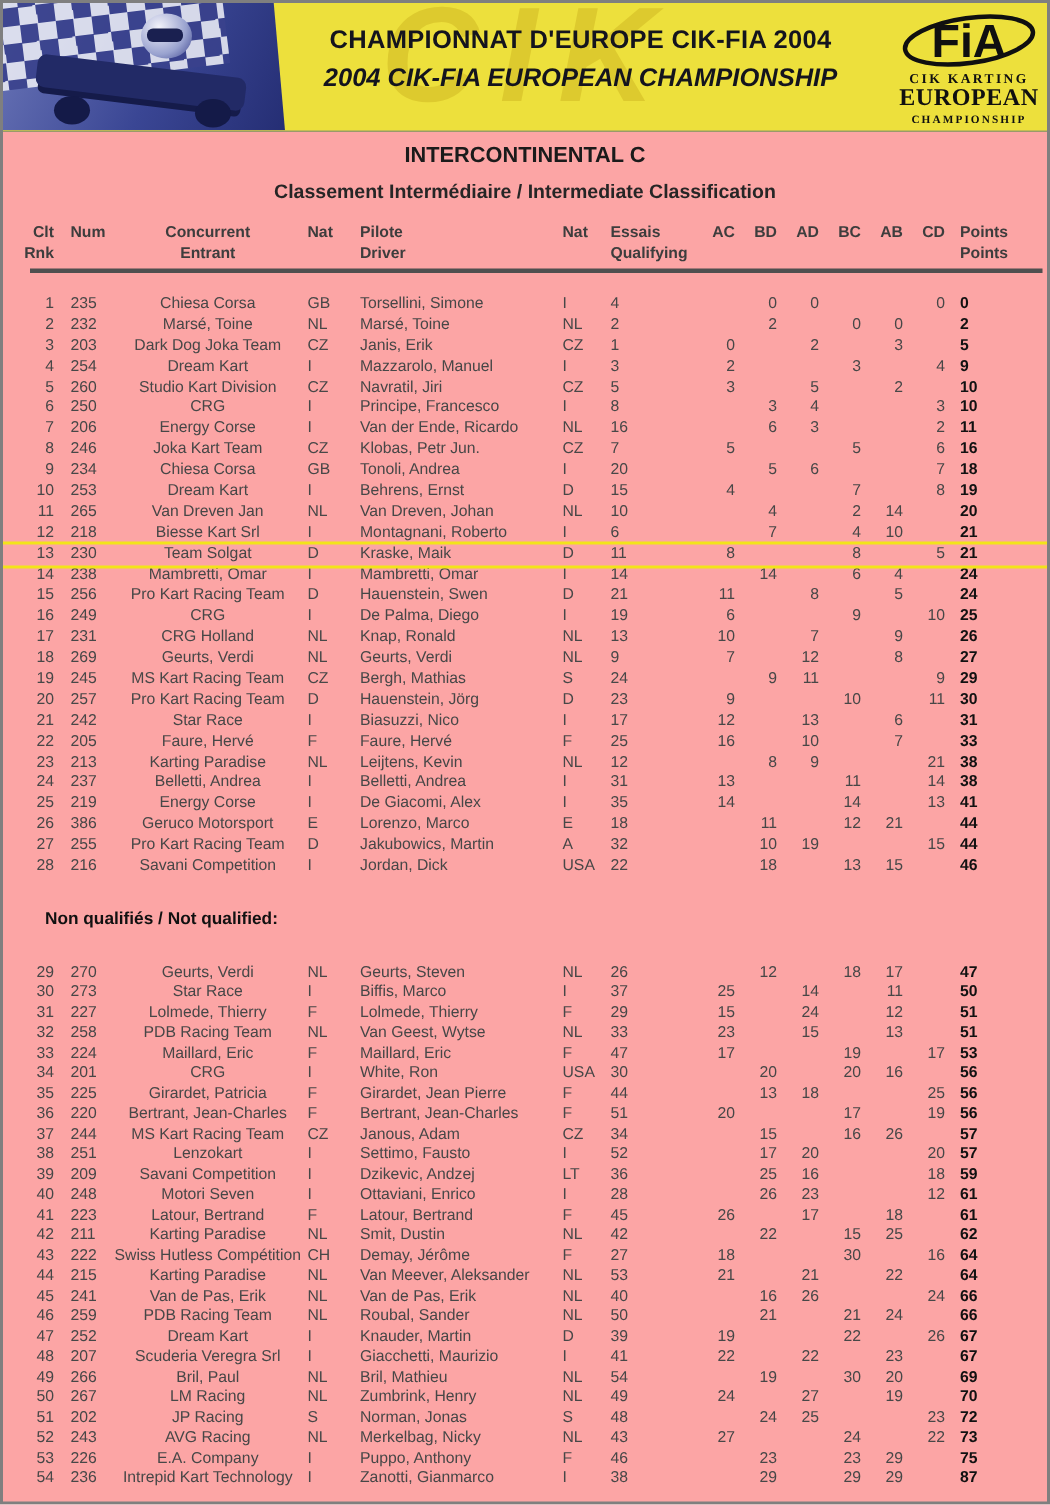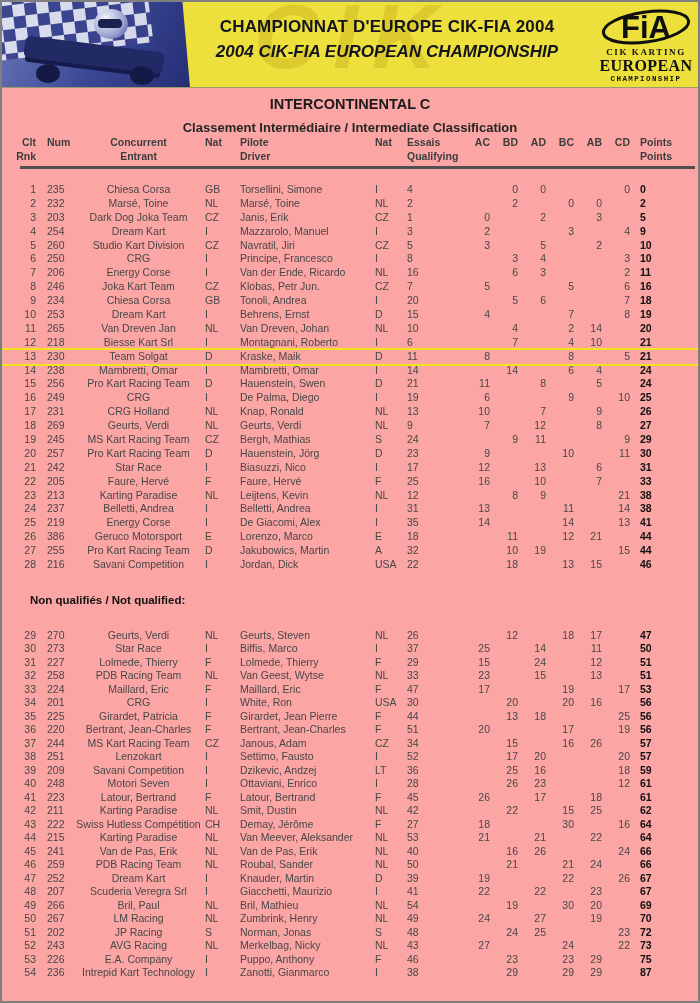--- a/index.html
+++ b/index.html
@@ -45,40 +45,40 @@
   .wheel { position:absolute; width:24px; height:19px; border-radius:50%; background:#141a48; }
   .w1 { left:34px; top:62px; }
   .w2 { left:128px; top:64px; }
   .banner-titles { position:absolute; left:178px; right:104px; top:15px; text-align:center; z-index:3; color:#14141e; }
   .banner-title-fr { font-size:17px; font-weight:bold; letter-spacing:.2px; }
   .banner-title-en { font-size:17px; font-weight:bold; font-style:italic; margin-top:5px; }
   .fia-logo { position:absolute; right:2px; top:3px; width:100px; text-align:center; z-index:3; color:#101010; }
   .fia-mark svg { display:block; margin:0 auto; }
   .fia-l1 { font-family:"Liberation Serif", serif; font-size:9px;  font-weight:bold; letter-spacing:1.6px; margin-top:-2px; }
   .fia-l2 { font-family:"Liberation Serif", serif; font-size:16px; font-weight:bold; letter-spacing:.4px; }
-  .fia-l3 { font-family:Liberation Mono, monospace; font-size:7.5px; font-weight:bold; letter-spacing:1.4px; }
+  .fia-l3 { font-family:Liberation Serif, serif; font-size:7.5px; font-weight:bold; letter-spacing:1.4px; }
 
   
   .doc-title    { text-align:center; font-weight:bold; font-size:14.5px; color:#1b1b1b; margin-top:8px; }
   .doc-subtitle { text-align:center; font-weight:bold; font-size:13px;   color:#262626; margin-top:8px; }
 
   
   .grid-row {
     display:grid;
     grid-template-columns:34px 31px 138px 35px 135px 32px 65px 28px 28px 28px 28px 28px 28px 62px;
     width:700px;
   }
   .cell { font-size:10.5px; color:#474747; white-space:nowrap; }
   .c-rank    { text-align:right; }
   .c-num     { padding-left:11px; }
   .c-entrant { padding-left:5px;text-align:center; }
   .c-ac,.c-bd,.c-ad,.c-bc,.c-ab,.c-cd { text-align:right; padding-right:10px; }
   .c-points  { font-weight:bold; color:#111; }
 
-  .thead { }
+  .thead { margin-top:13px; }
   .thead .grid-row { line-height:14px; }
   .thead .cell { font-weight:bold; color:#3d3d3d; }
   .rule { height:3px; background:#4f4f4f; margin:3px 3px 0 18px; }
 
   .rows { margin-top:14px; }
   .trow { line-height:13.9px; height:13.9px; }
   .rows-nq .trow { line-height:13.5px; height:13.5px; }
   .hl { outline:2px solid #f2e41a; }
 
   .nq-label { font-weight:bold; font-size:11.5px; color:#111; margin:22px 0 23px 28px; }

